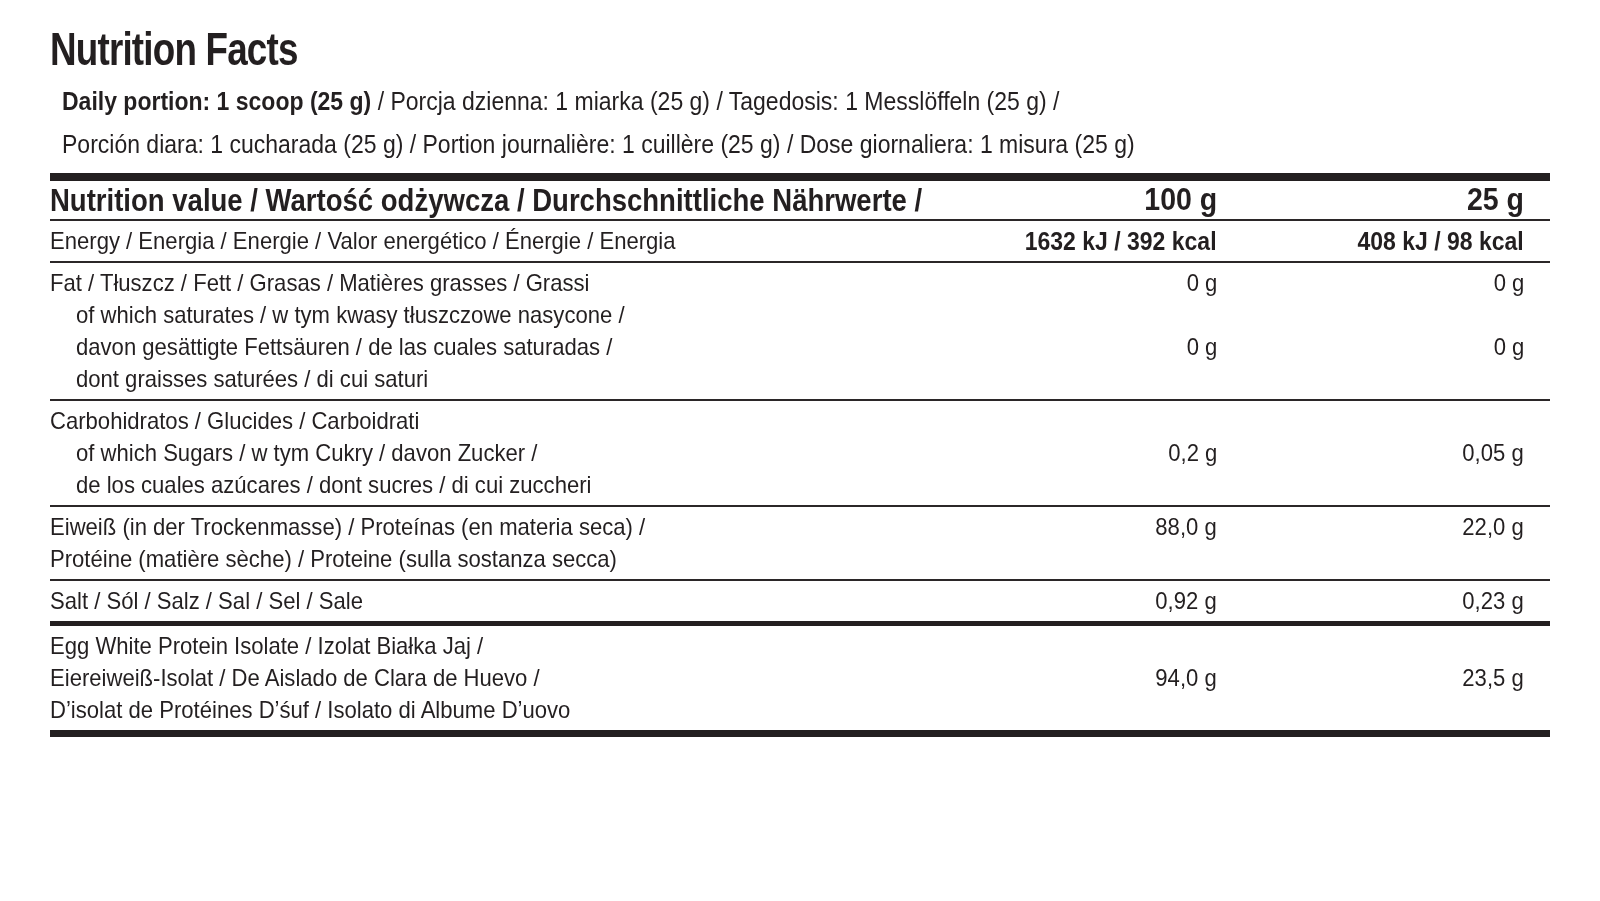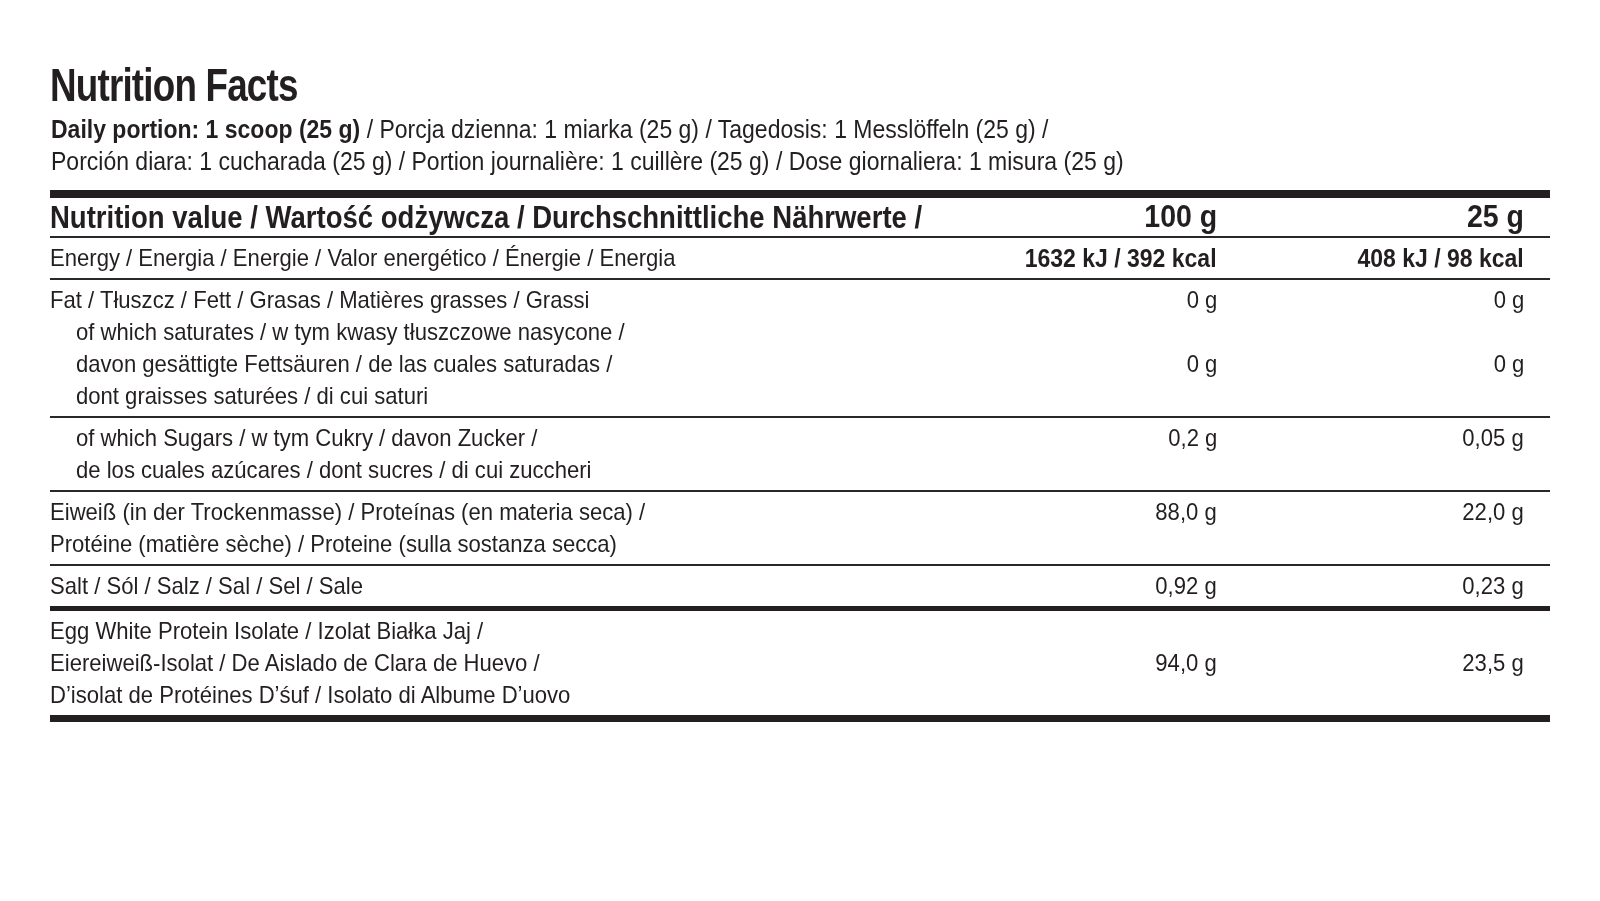--- a/index.html
+++ b/index.html
@@ -9,38 +9,38 @@
     width: 1600px;
     height: 901px;
     overflow: hidden;
     font-family: "Liberation Sans", sans-serif;
     color: #231f20;
   }
   .sheet {
     position: relative;
     width: 1500px;
     margin-left: 50px;
-    padding-top: 60px;
+    padding-top: 24px;
   }
   
   .t  { display: inline-block; white-space: nowrap; transform: scaleX(0.92); transform-origin: 0 50%; }
   .tb { display: inline-block; white-space: nowrap; transform: scaleX(0.86); transform-origin: 0 50%; font-weight: bold; }
 
   h1.title {
     margin: 0 0 4px 0;
     font-size: 46px;
     font-weight: bold;
     letter-spacing: -1px;
     transform: scaleX(0.80);
     transform-origin: 0 50%;
     white-space: nowrap;
     line-height: 50px;
   }
   .sub {
-    margin: 1px;
+    margin: 12px;
     font-size: 25px;
     line-height: 31px;
   }
   .sub b { font-weight: bold; }
 
   .bar {
     background: #231f20;
     width: 100%;
   }
   .bar.top    { height: 8px; margin-top: 13px; }
@@ -136,20 +136,23 @@
       <span class="val v25">0 g</span>
     </div>
     <div class="line indent">
       <span class="t">dont graisses saturées / di cui saturi</span>
     </div>
   </div>
 
   <div class="sep"></div>
 
   <div class="row">
+    <div class="line">
+      <span class="t">Carbohidratos / Glucides / Carboidrati</span>
+    </div>
     <div class="line indent">
       <span class="t">of which Sugars / w tym Cukry / davon Zucker /</span>
       <span class="val v100">0,2 g</span>
       <span class="val v25">0,05 g</span>
     </div>
     <div class="line indent">
       <span class="t">de los cuales azúcares / dont sucres / di cui zuccheri</span>
     </div>
   </div>
 

